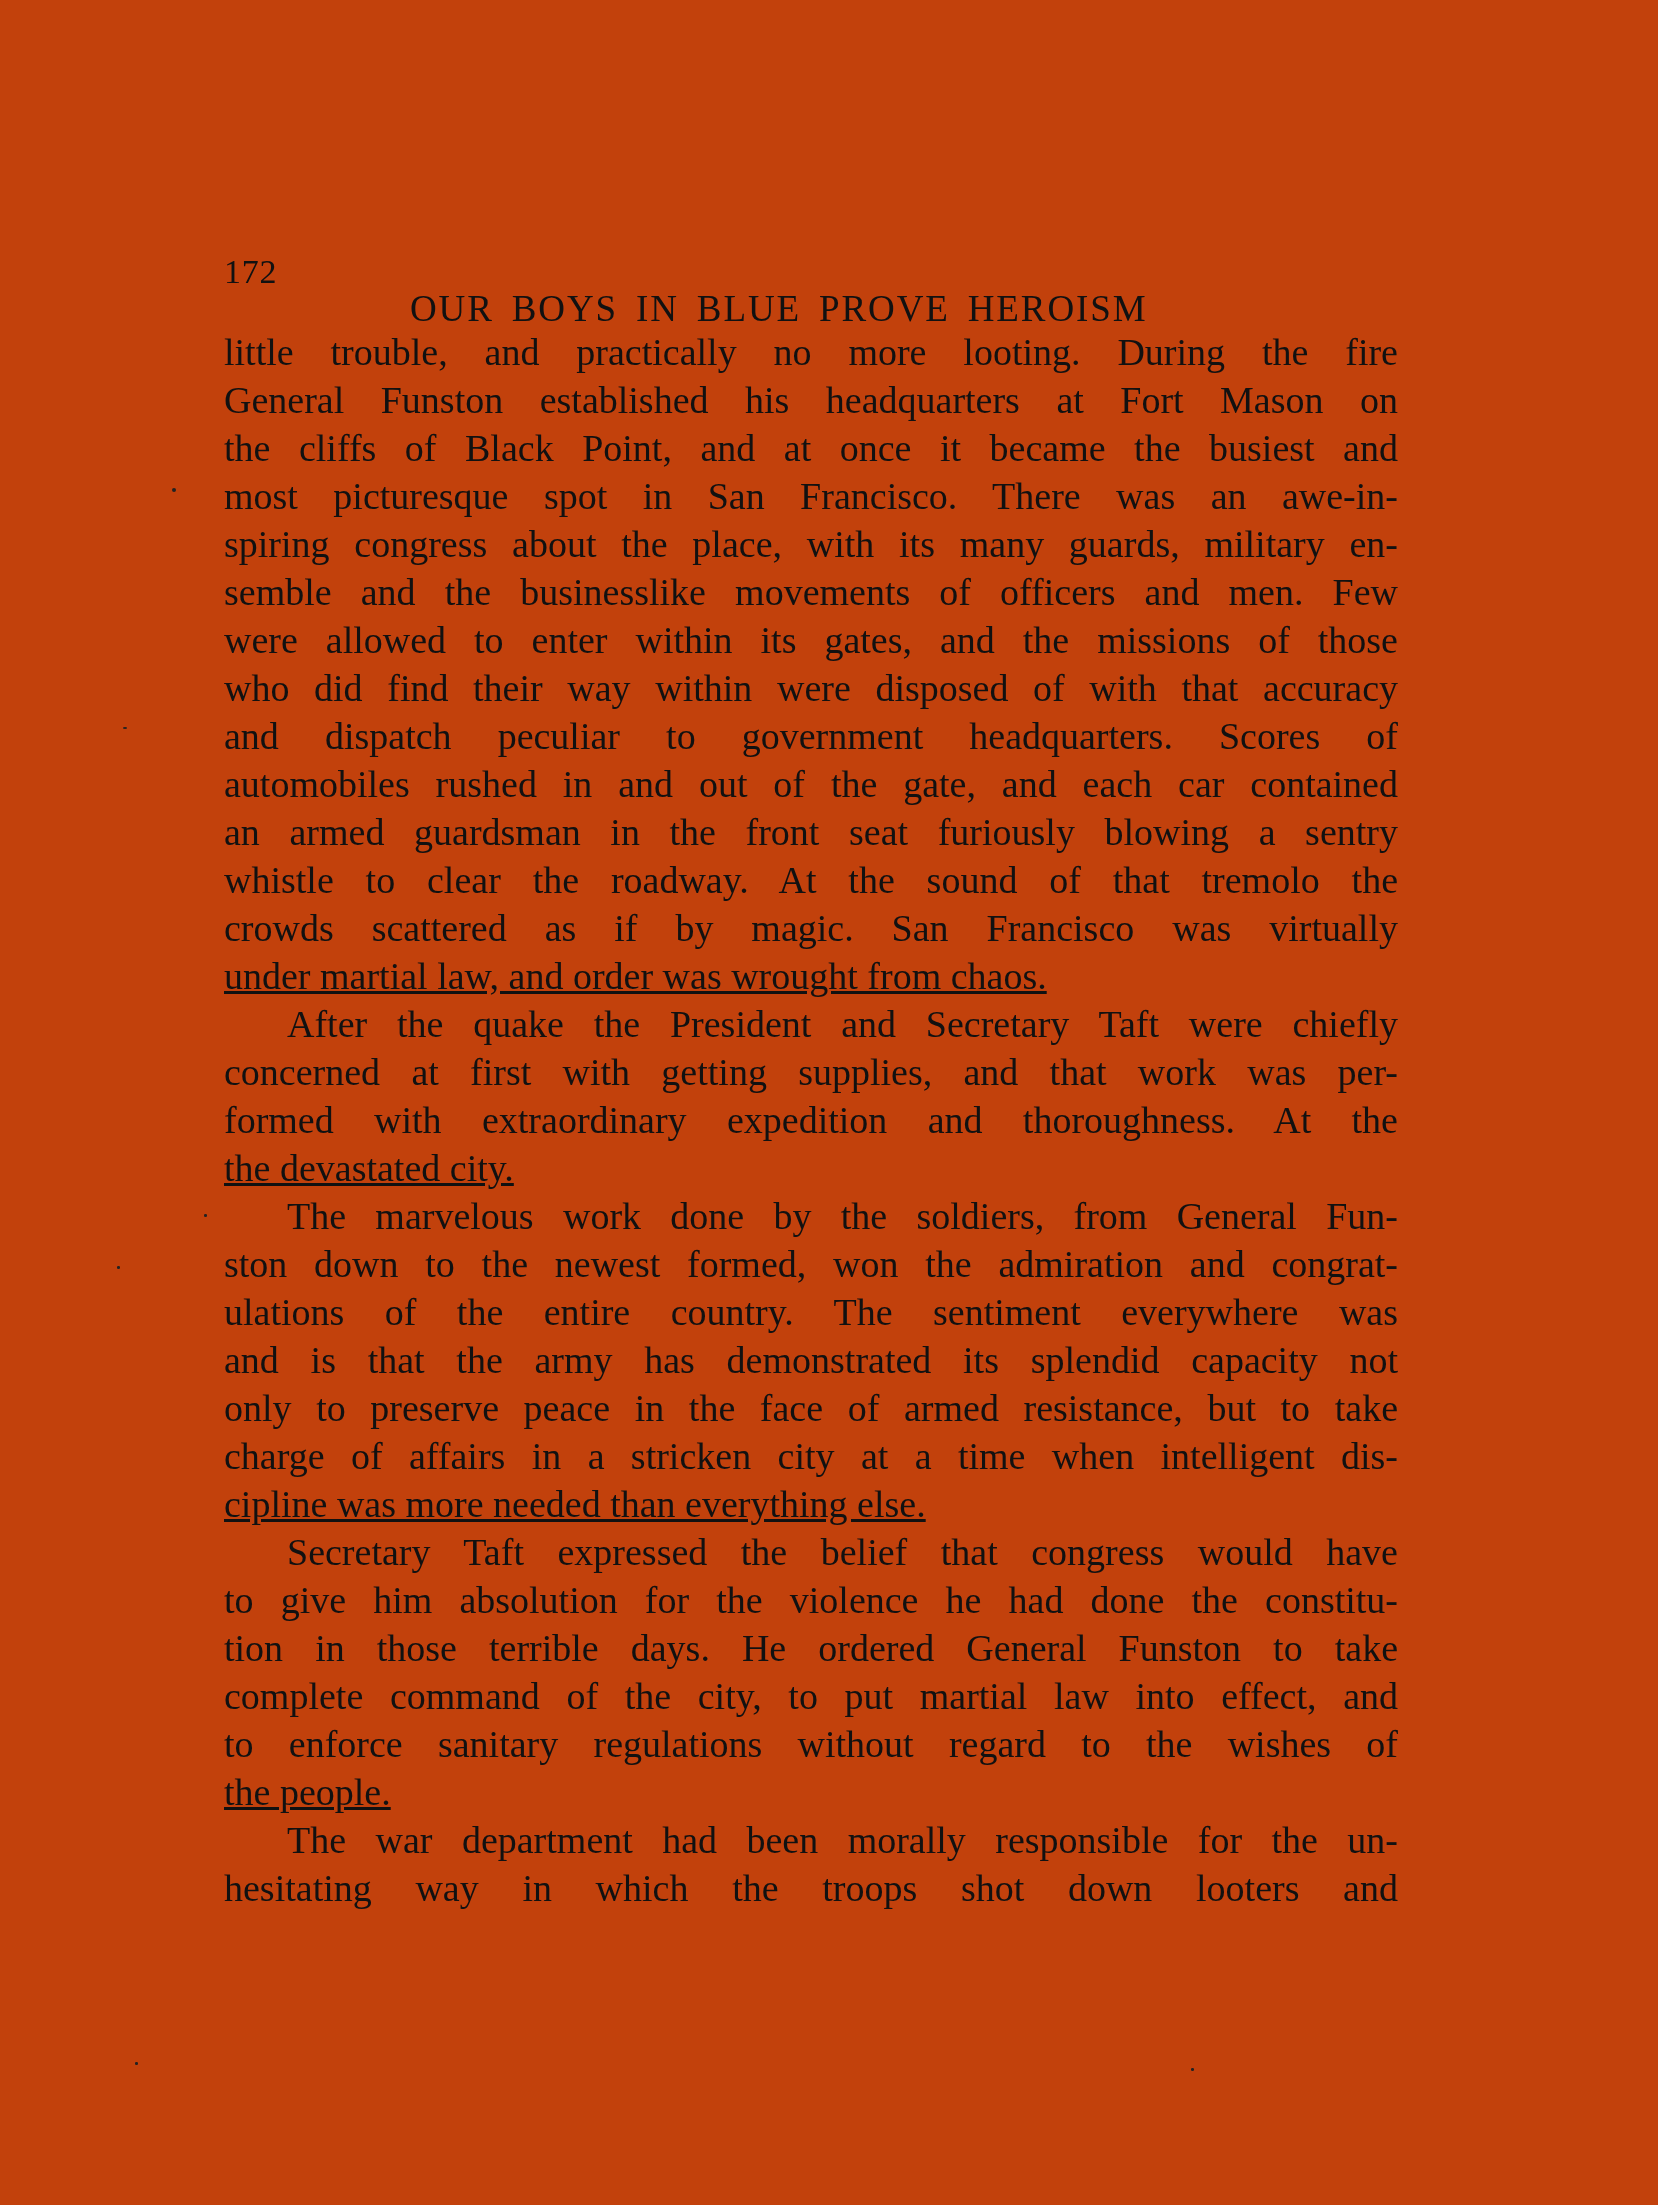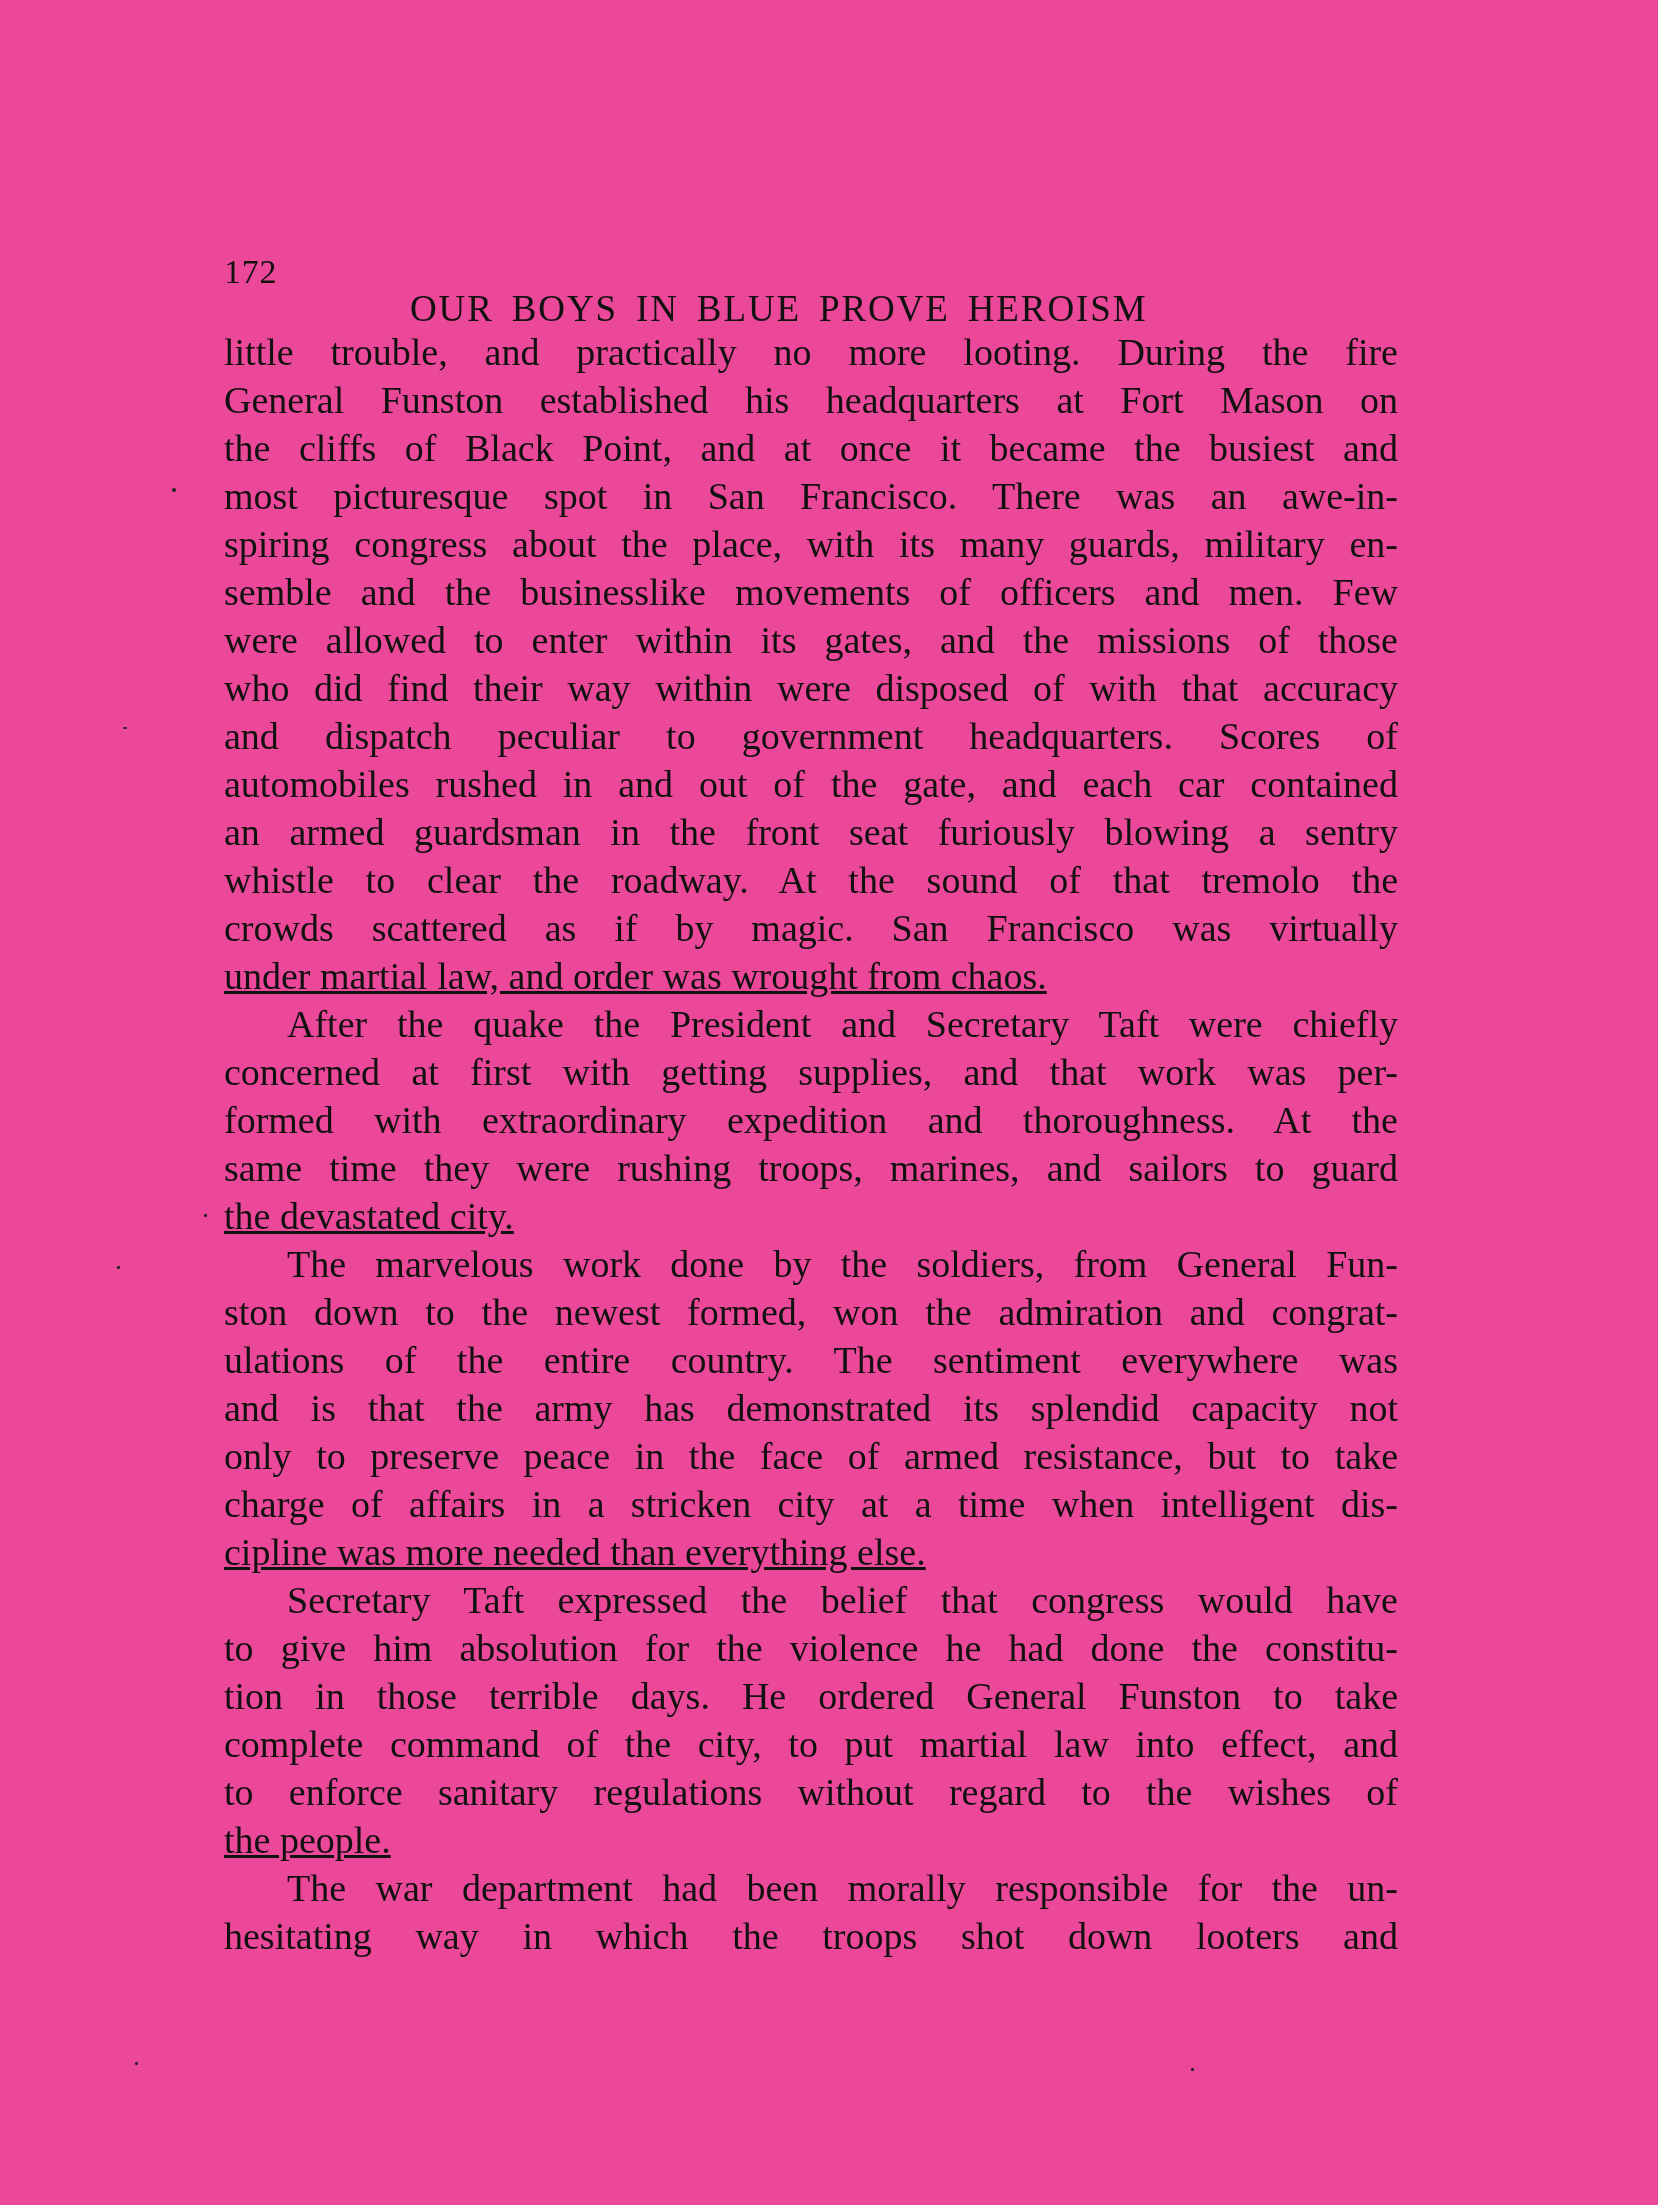--- a/index.html
+++ b/index.html
@@ -13,21 +13,21 @@
       position: relative;
       overflow: hidden;
       font-family: "Liberation Serif", "DejaVu Serif", serif;
       color: #111111;
     }
     .page {
       position: absolute;
       left: 0; top: 0;
       width: 1659px;
       height: 2205px;
-      background: #ec4899;
+      background: #c2410c;
     }
     .running-head {
       position: absolute;
       left: 224px;
       top: 243px;
       width: 1174px;
       height: 51px;
     }
     .page-number {
       position: absolute;
@@ -96,21 +96,20 @@
       <span class="line">who did find their way within were disposed of with that accuracy</span>
       <span class="line">and dispatch peculiar to government headquarters.  Scores of</span>
       <span class="line">automobiles rushed in and out of the gate, and each car contained</span>
       <span class="line">an armed guardsman in the front seat furiously blowing a sentry</span>
       <span class="line">whistle to clear the roadway.  At the sound of that tremolo the</span>
       <span class="line">crowds scattered as if by magic.  San Francisco was virtually</span>
       <span class="line last">under martial law, and order was wrought from chaos.</span>
       <span class="line indent">After the quake the President and Secretary Taft were chiefly</span>
       <span class="line">concerned at first with getting supplies, and that work was per-</span>
       <span class="line">formed with extraordinary expedition and thoroughness.  At the</span>
-      <span class="line">same time they were rushing troops, marines, and sailors to guard</span>
       <span class="line last">the devastated city.</span>
       <span class="line indent">The marvelous work done by the soldiers, from General Fun-</span>
       <span class="line">ston down to the newest formed, won the admiration and congrat-</span>
       <span class="line">ulations of the entire country.  The sentiment everywhere was</span>
       <span class="line">and is that the army has demonstrated its splendid capacity not</span>
       <span class="line">only to preserve peace in the face of armed resistance, but to take</span>
       <span class="line">charge of affairs in a stricken city at a time when intelligent dis-</span>
       <span class="line last">cipline was more needed than everything else.</span>
       <span class="line indent">Secretary Taft expressed the belief that congress would have</span>
       <span class="line">to give him absolution for the violence he had done the constitu-</span>

